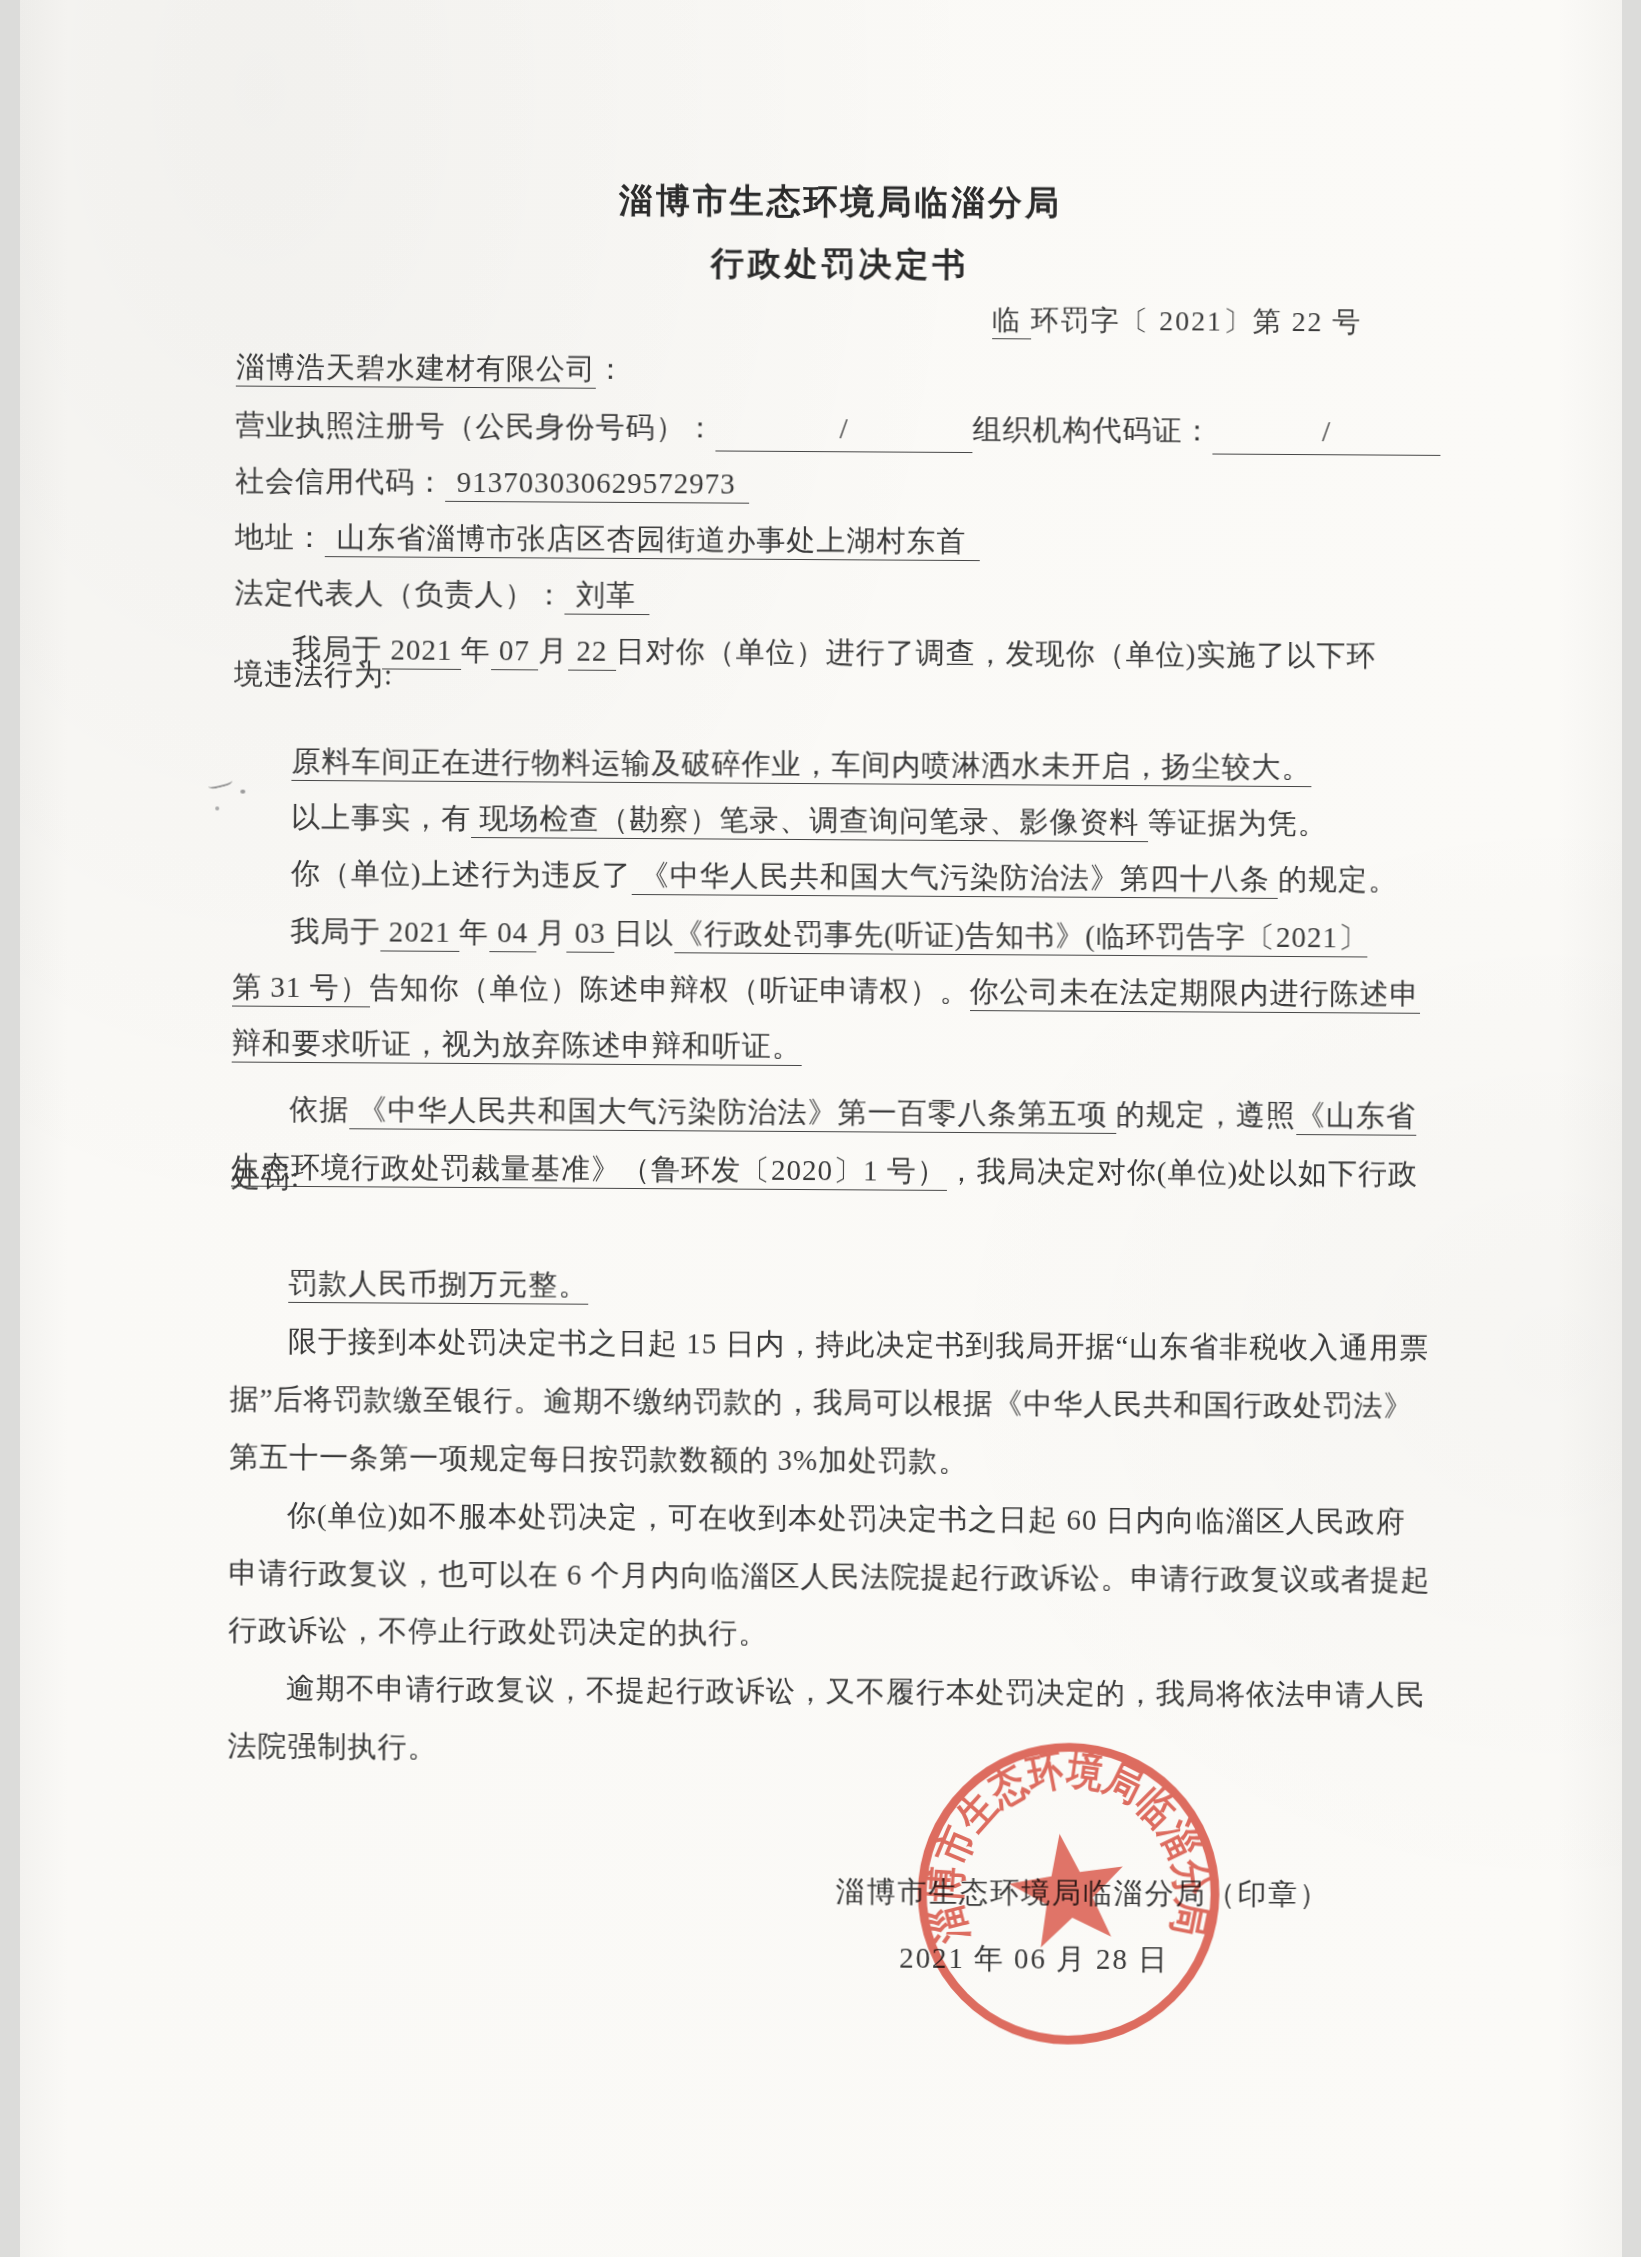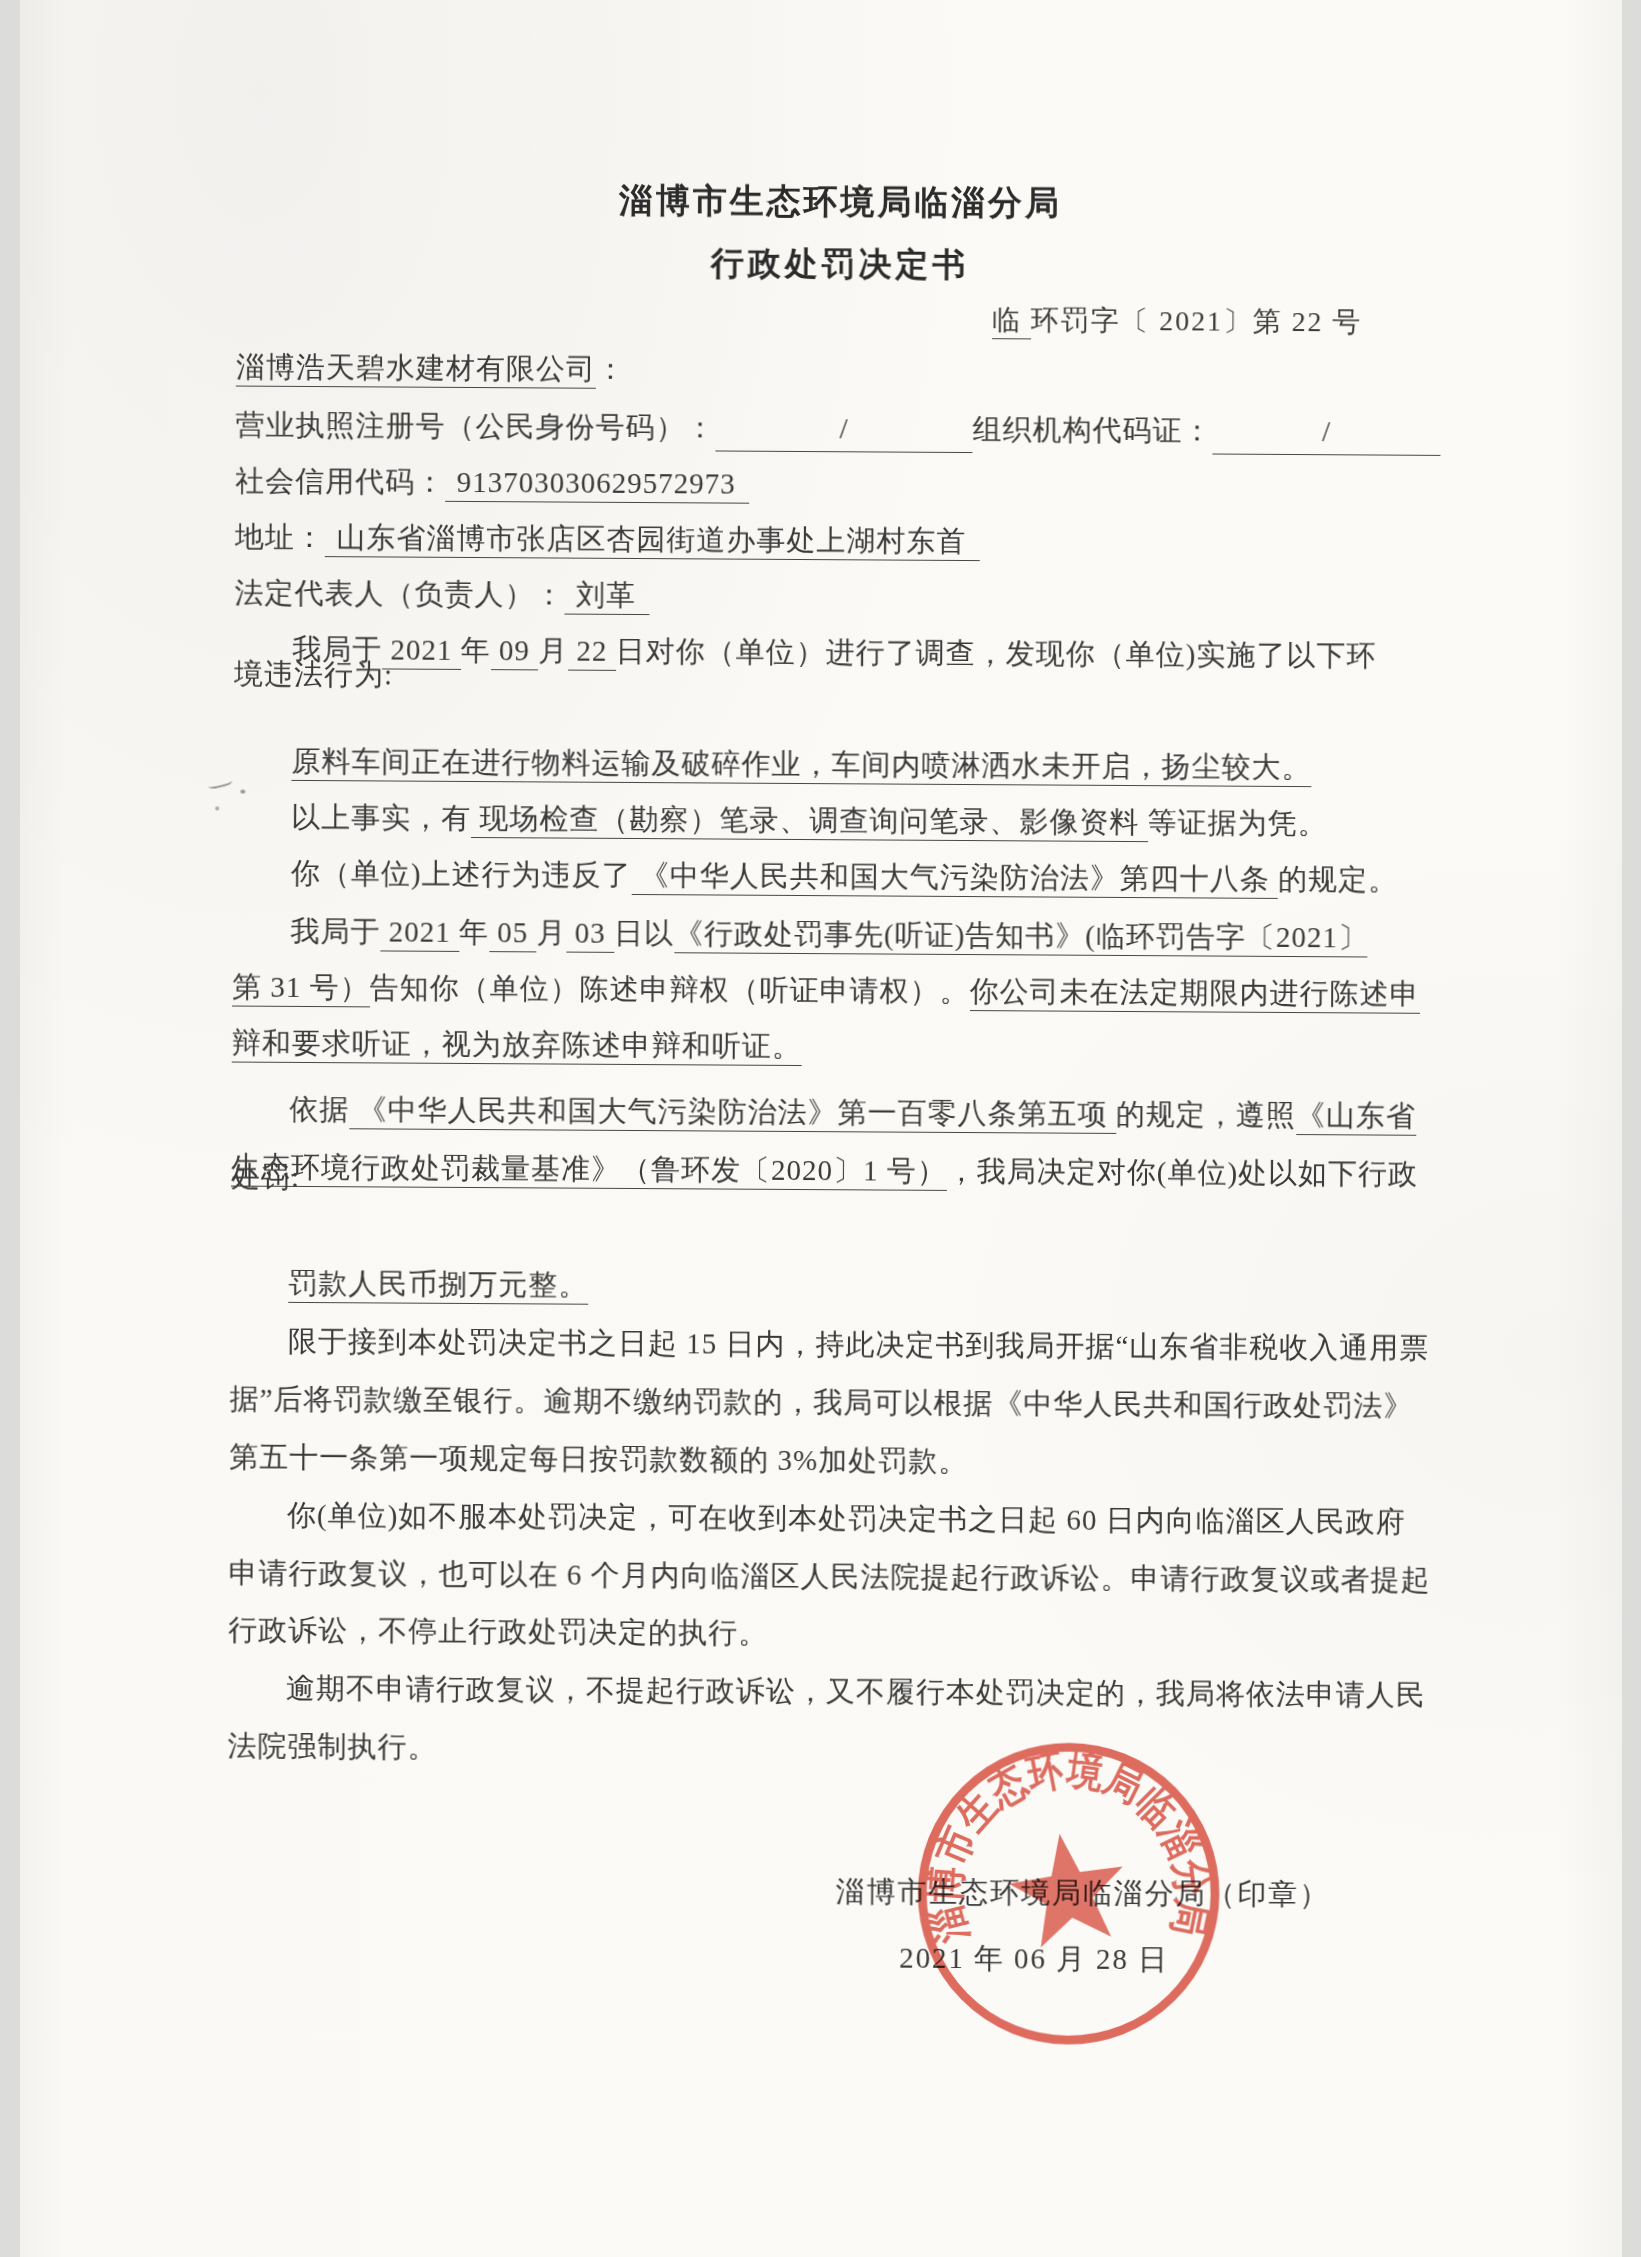--- a/index.html
+++ b/index.html
@@ -80,31 +80,31 @@
     <div class="line" style="top:348px"><span class="u">淄博浩天碧水建材有限公司</span><span>：</span></div>
 
     <div class="line" style="top:406px"><span>营业执照注册号（公民身份号码）：</span><span class="u blank blank-reg">/</span><span>组织机构代码证：</span><span class="u blank blank-org">/</span></div>
 
     <div class="line" style="top:462px"><span>社会信用代码：</span><span class="u pad">913703030629572973</span></div>
 
     <div class="line" style="top:518px"><span>地址：</span><span class="u pad">山东省淄博市张店区杏园街道办事处上湖村东首</span></div>
 
     <div class="line" style="top:574px"><span>法定代表人（负责人）：</span><span class="u pad">刘革</span></div>
 
-    <div class="line indent" style="top:630px"><span>我局于</span><span class="u"> 2021 </span><span>年</span><span class="u"> 09 </span><span>月</span><span class="u"> 22 </span><span>日对你（单位）进行了调查，发现你（单位)实施了以下环</span></div>
+    <div class="line indent" style="top:630px"><span>我局于</span><span class="u"> 2021 </span><span>年</span><span class="u"> 07 </span><span>月</span><span class="u"> 22 </span><span>日对你（单位）进行了调查，发现你（单位)实施了以下环</span></div>
 
     <div class="line" style="top:655px"><span>境违法行为:</span></div>
 
     <div class="line indent" style="top:742px"><span class="u">原料车间正在进行物料运输及破碎作业，车间内喷淋洒水未开启，扬尘较大。</span></div>
 
     <div class="line indent" style="top:798px"><span>以上事实，有</span><span class="u"> 现场检查（勘察）笔录、调查询问笔录、影像资料 </span><span>等证据为凭。</span></div>
 
     <div class="line indent" style="top:854px"><span>你（单位)上述行为违反了</span><span class="u"> 《中华人民共和国大气污染防治法》第四十八条 </span><span>的规定。</span></div>
 
-    <div class="line indent" style="top:912px"><span>我局于</span><span class="u"> 2021 </span><span>年</span><span class="u"> 05 </span><span>月</span><span class="u"> 03 </span><span>日以</span><span class="u">《行政处罚事先(听证)告知书》(临环罚告字〔2021〕</span></div>
+    <div class="line indent" style="top:912px"><span>我局于</span><span class="u"> 2021 </span><span>年</span><span class="u"> 04 </span><span>月</span><span class="u"> 03 </span><span>日以</span><span class="u">《行政处罚事先(听证)告知书》(临环罚告字〔2021〕</span></div>
 
     <div class="line" style="top:968px"><span class="u">第 31 号）</span><span>告知你（单位）陈述申辩权（听证申请权）。</span><span class="u">你公司未在法定期限内进行陈述申</span></div>
 
     <div class="line" style="top:1024px"><span class="u">辩和要求听证，视为放弃陈述申辩和听证。</span></div>
 
     <div class="line indent" style="top:1090px"><span>依据</span><span class="u"> 《中华人民共和国大气污染防治法》第一百零八条第五项 </span><span>的规定，遵照</span><span class="u">《山东省</span></div>
 
     <div class="line" style="top:1148px"><span class="u">生态环境行政处罚裁量基准》（鲁环发〔2020〕1 号）</span><span>，我局决定对你(单位)处以如下行政</span></div>
 
     <div class="line" style="top:1158px"><span>处罚:</span></div>

